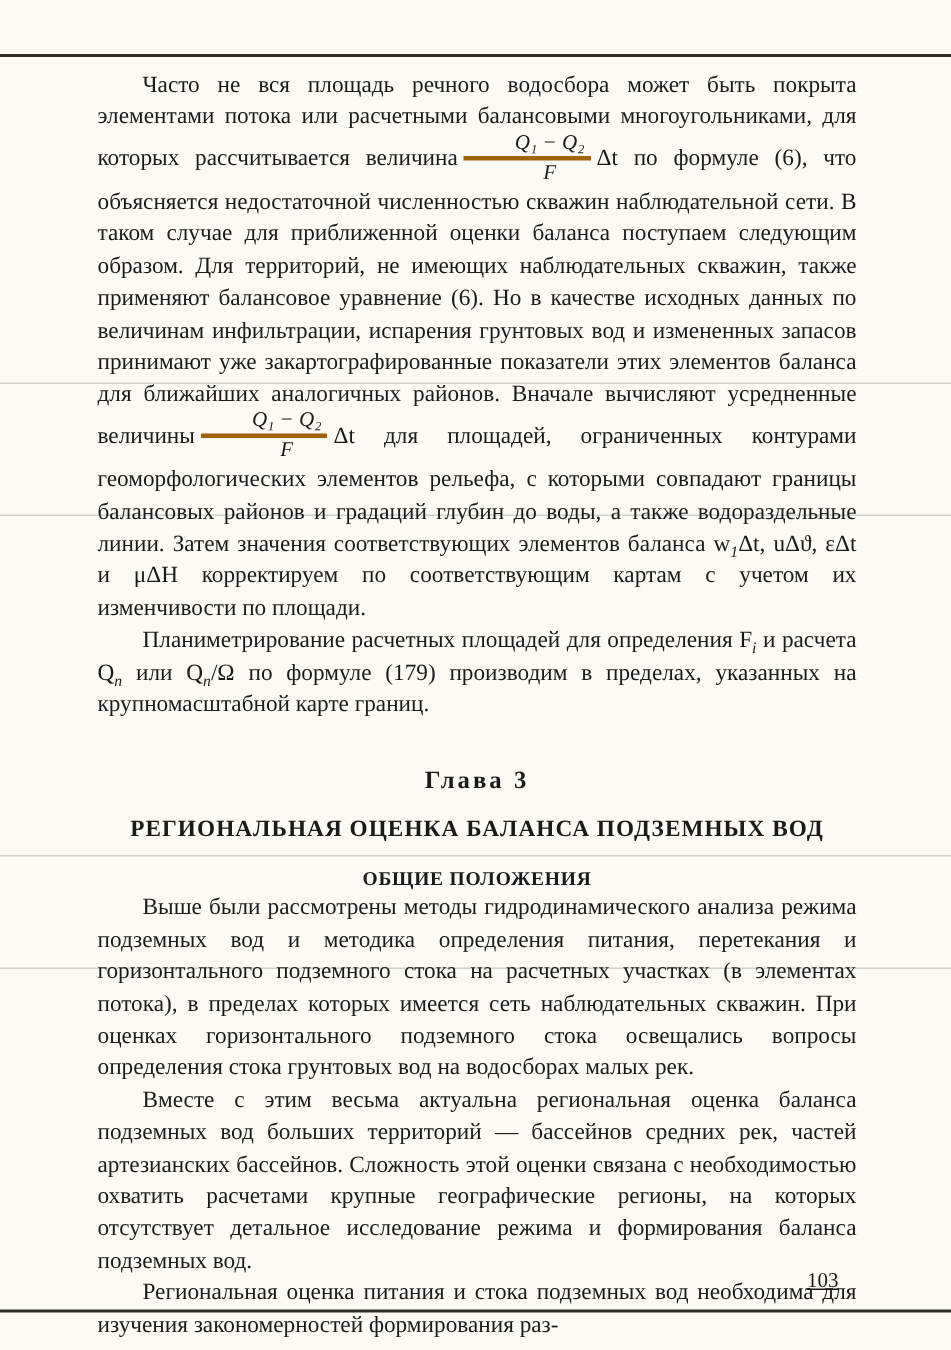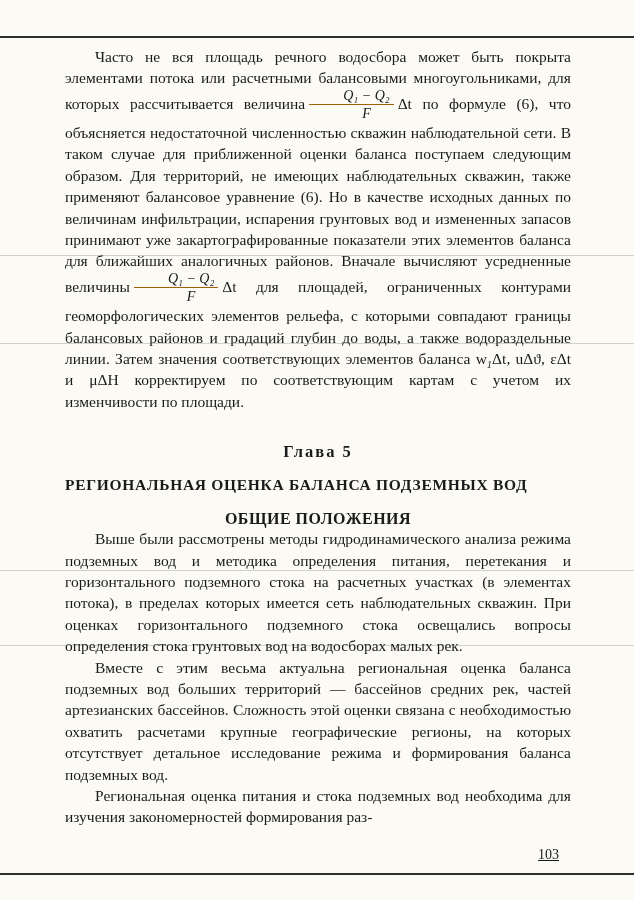--- a/index.html
+++ b/index.html
@@ -44,43 +44,44 @@
     font-style:italic;
     margin:0 4px;
     position:relative;
     top:-1px;
     line-height:1.08;
   }
   .frac .num {
     display:block;
     font-size:14px;
     padding:0 4px 1px;
-    border-bottom:1px solid #a16207;
+    border-bottom:3px solid #a16207;
   }
   .frac .den {
     display:block;
     font-size:14px;
     padding-top:1px;
   }
   h2.chapter {
     text-align:center;
     font-size:16.5px;
     font-weight:bold;
     letter-spacing:2px;
     margin-top:30px;
   }
   h1.title {
+    text-align:center;
     font-size:15.5px;
     font-weight:bold;
     letter-spacing:0.7px;
     margin-top:14px;
   }
   h3.section {
     text-align:center;
-    font-size:16px;
+    font-size:13px;
     font-weight:bold;
     letter-spacing:0.5px;
     margin-top:16px;
   }
   p.first-after-heading { }
   .page-number {
     position:absolute;
     top:847px; right:75px;
     font-size:14px;
     color:#1a1a1a;
@@ -91,22 +92,23 @@
 <body>
 
 <div class="rule top"></div>
 <div class="scan-line sl-1"></div>
 <div class="scan-line sl-2"></div>
 <div class="scan-line sl-3"></div>
 <div class="scan-line sl-4"></div>
 
 <div class="content">
   <p class="para">Часто не вся площадь речного водосбора может быть покрыта элементами потока или расчетными балансовыми многоугольниками, для которых рассчитывается величина<span class="frac"><span class="num">Q₁ − Q₂</span><span class="den">F</span></span><span class="it">Δt</span> по формуле (6), что объясняется недостаточной численностью скважин наблюдательной сети. В таком случае для приближенной оценки баланса поступаем следующим образом. Для территорий, не имеющих наблюдательных скважин, также применяют балансовое уравнение (6). Но в качестве исходных данных по величинам инфильтрации, испарения грунтовых вод и измененных запасов принимают уже закартографированные показатели этих элементов баланса для ближайших аналогичных районов. Вначале вычисляют усредненные величины<span class="frac"><span class="num">Q₁ − Q₂</span><span class="den">F</span></span><span class="it">Δt</span> для площадей, ограниченных контурами геоморфологических элементов рельефа, с которыми совпадают границы балансовых районов и градаций глубин до воды, а также водораздельные линии. Затем значения соответствующих элементов баланса <span class="it">w</span><sub class="sb">1</sub><span class="it">Δt</span>, <span class="it">uΔϑ</span>, <span class="it">εΔt</span> и <span class="it">μΔH</span> корректируем по соответствующим картам с учетом их изменчивости по площади.</p>
+  <p class="para">Планиметрирование расчетных площадей для определения <span class="it">F</span><sub class="sb">i</sub> и расчета <span class="it">Q</span><sub class="sb">п</sub> или <span class="it">Q</span><sub class="sb">п</sub>/Ω по формуле (179) производим в пределах, указанных на крупномасштабной карте границ.</p>
 
-  <h2 class="chapter">Глава 5</h2>
+  <h2 class="chapter">Глава 3</h2>
   <h1 class="title">РЕГИОНАЛЬНАЯ ОЦЕНКА БАЛАНСА ПОДЗЕМНЫХ ВОД</h1>
   <h3 class="section">ОБЩИЕ ПОЛОЖЕНИЯ</h3>
 
   <p class="para first-after-heading">Выше были рассмотрены методы гидродинамического анализа режима подземных вод и методика определения питания, перетекания и горизонтального подземного стока на расчетных участках (в элементах потока), в пределах которых имеется сеть наблюдательных скважин. При оценках горизонтального подземного стока освещались вопросы определения стока грунтовых вод на водосборах малых рек.</p>
   <p class="para">Вместе с этим весьма актуальна региональная оценка баланса подземных вод больших территорий — бассейнов средних рек, частей артезианских бассейнов. Сложность этой оценки связана с необходимостью охватить расчетами крупные географические регионы, на которых отсутствует детальное исследование режима и формирования баланса подземных вод.</p>
   <p class="para">Региональная оценка питания и стока подземных вод необходима для изучения закономерностей формирования раз-</p>
 </div>
 
 <div class="page-number">103</div>
 <div class="rule bottom"></div>

